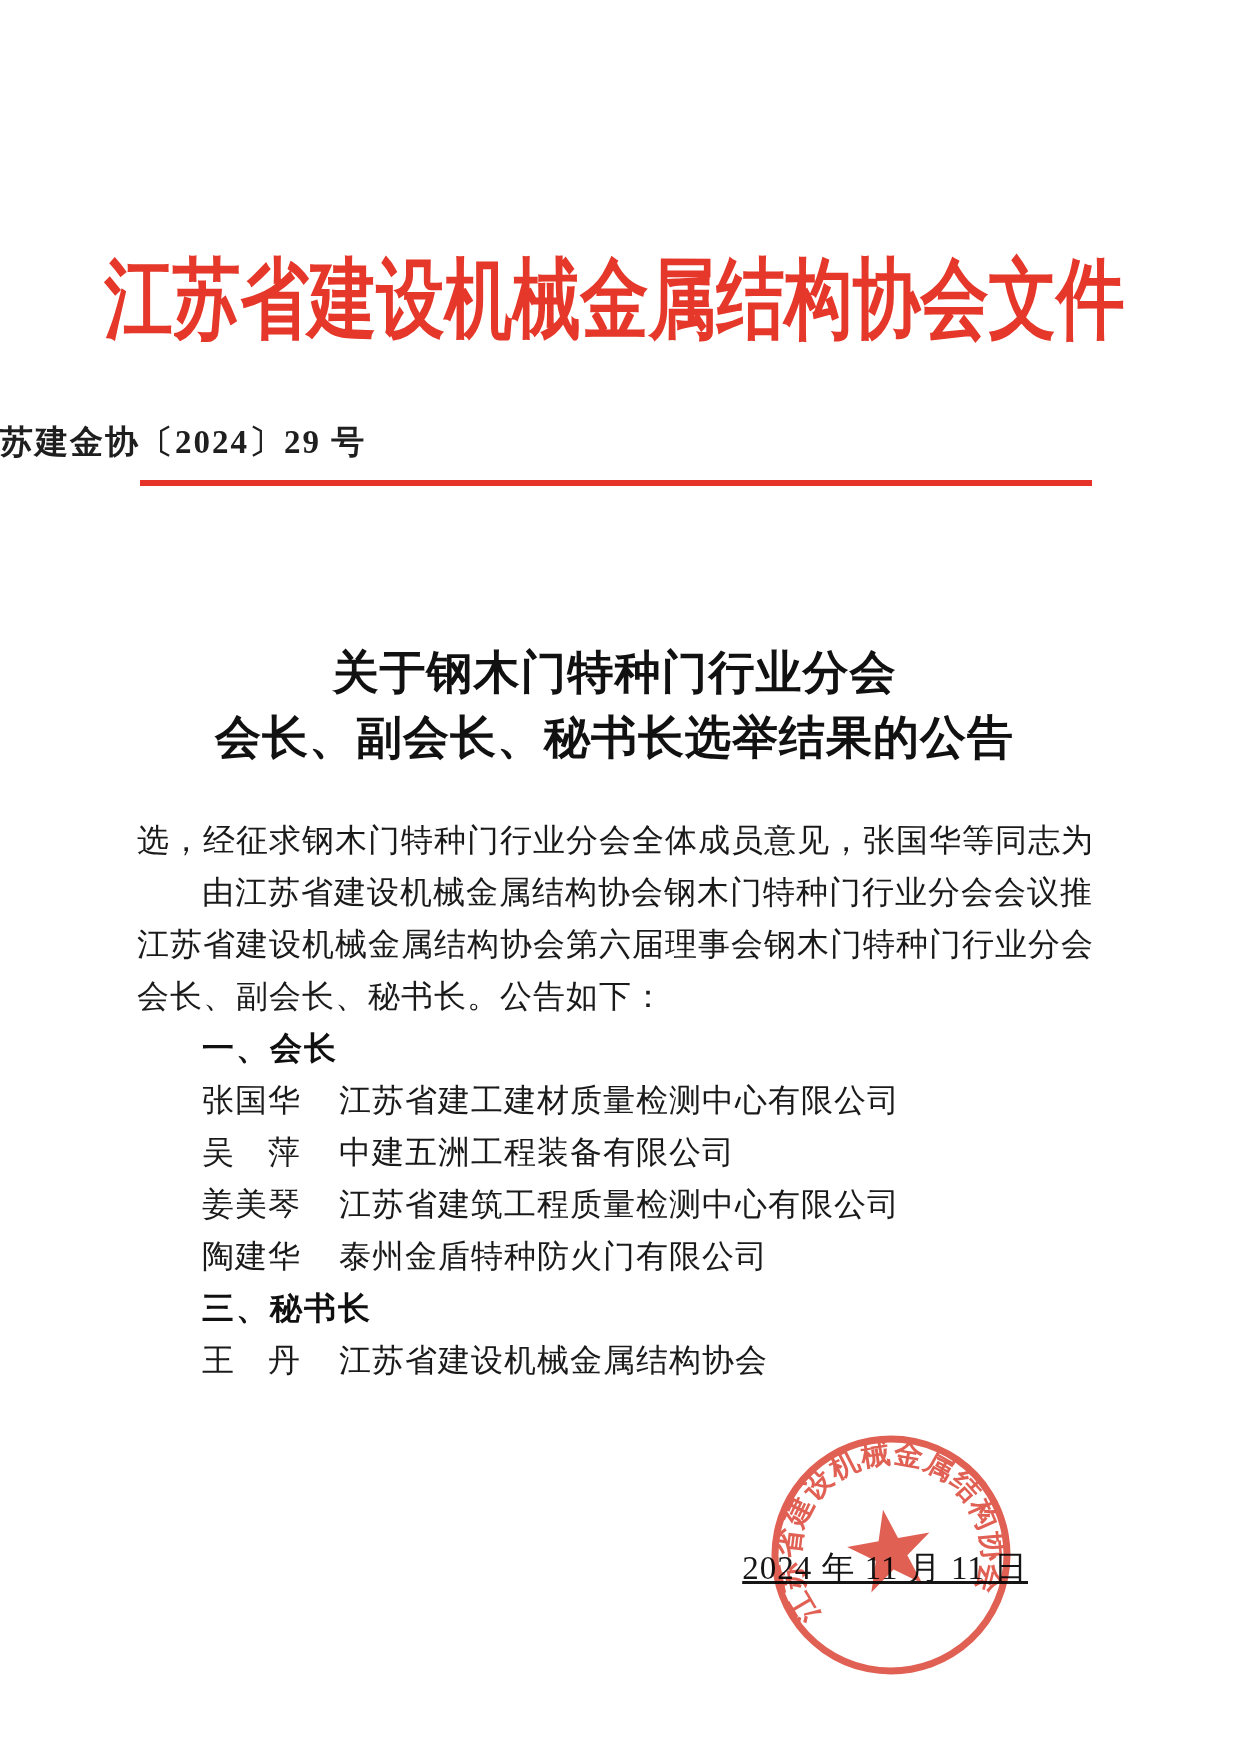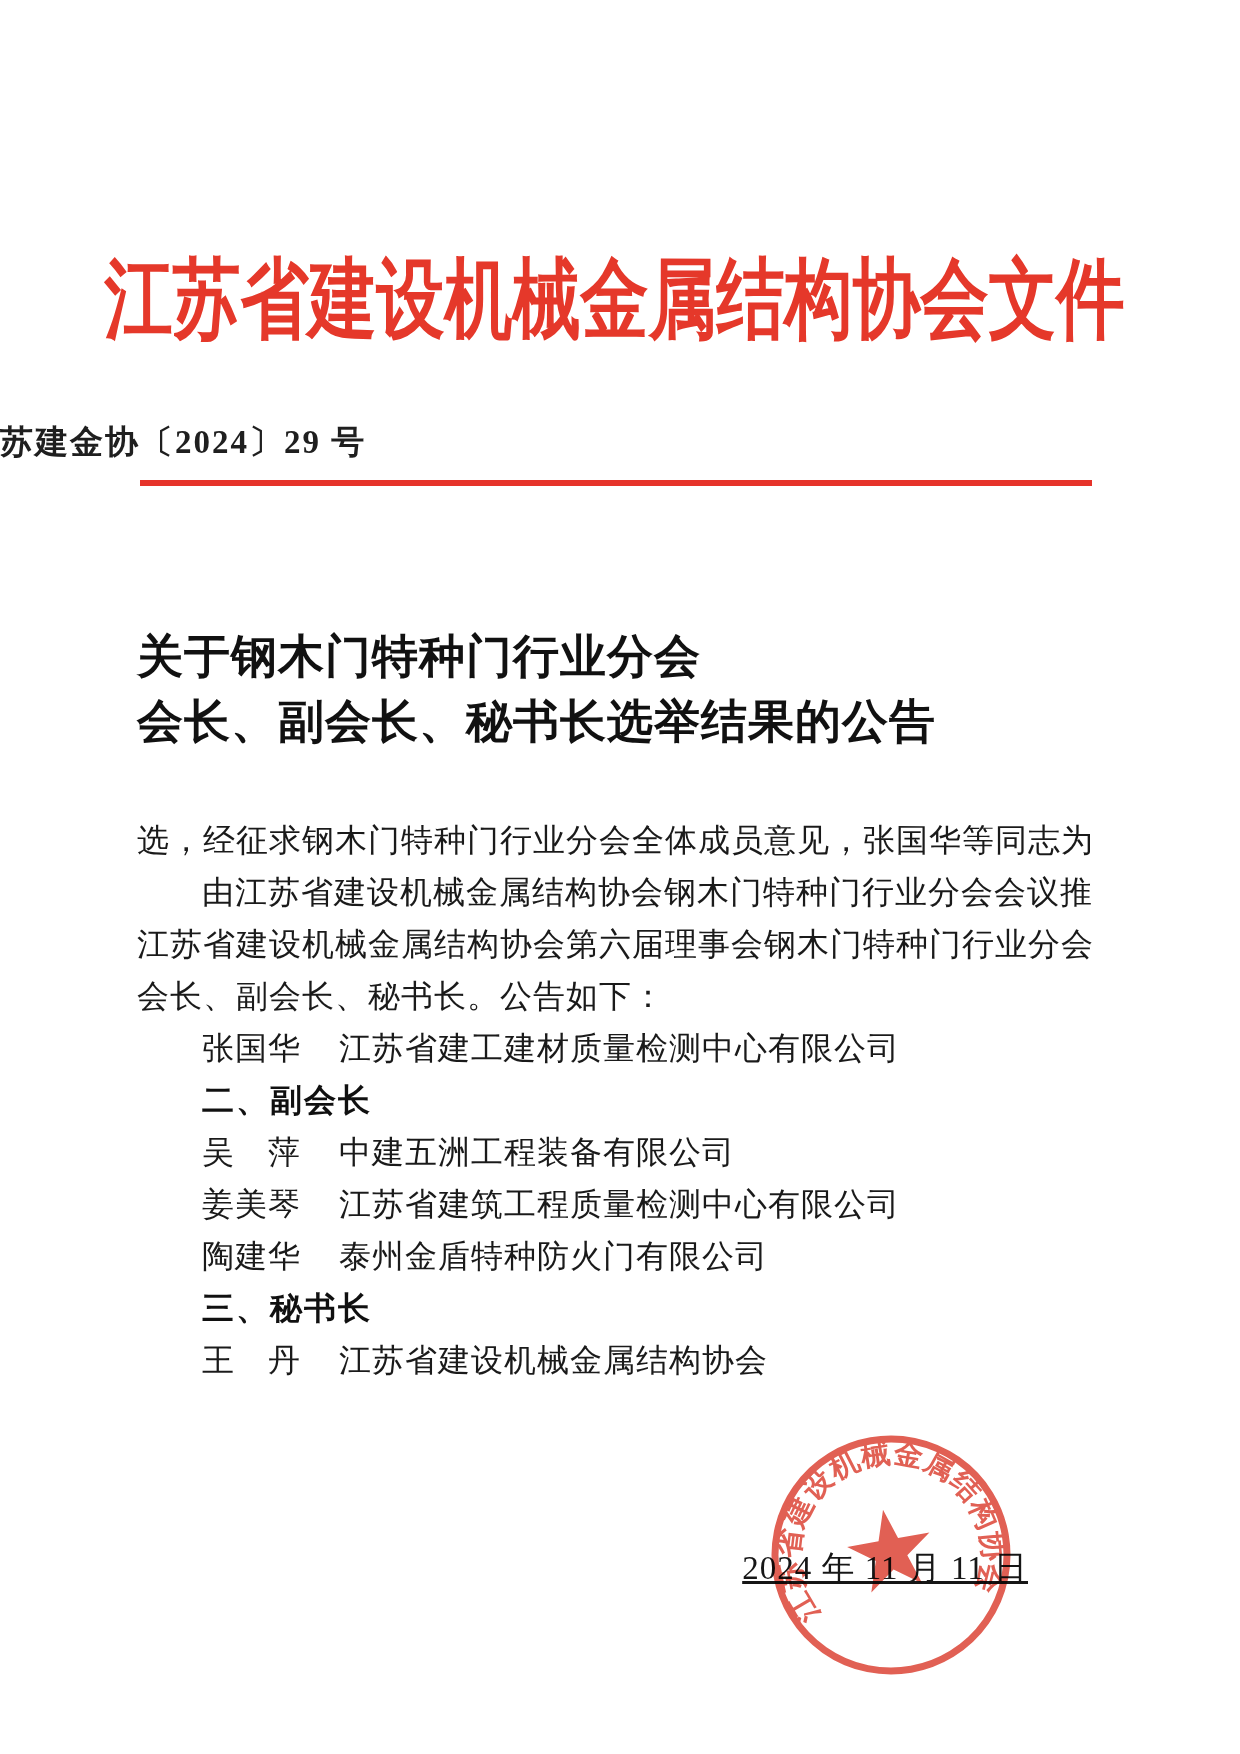--- a/index.html
+++ b/index.html
@@ -26,22 +26,22 @@
     text-align:left;font-size:33px;line-height:42px;font-weight:bold;
     font-family:"Liberation Serif","DejaVu Serif",serif;
     color:#1f1f1f;letter-spacing:2px;
   }
   .red-rule{
     position:absolute;left:140px;top:480px;width:952px;height:6px;
     border:none;margin:0;padding:0;
   }
   
   .announce-title{
-    position:absolute;left:137px;top:624px;width:955px;
-    text-align:left;font-weight:bold;font-size:46px;line-height:65px;
+    position:absolute;left:137px;top:640px;width:955px;
+    text-align:center;font-weight:bold;font-size:46px;line-height:65px;
     color:#111;letter-spacing:1px;
   }
   
   .body-block{
     position:absolute;left:137px;top:814px;width:956px;
     font-size:32px;line-height:52px;letter-spacing:1px;color:#1a1a1a;
   }
   .line{white-space:nowrap;}
   .para-indent{padding-left:65px;}
   .heading{
@@ -82,26 +82,26 @@
     <div>关于钢木门特种门行业分会</div>
     <div>会长、副会长、秘书长选举结果的公告</div>
   </div>
 
   <div class="body-block">
     <div class="line">选，经征求钢木门特种门行业分会全体成员意见，张国华等同志为</div>
     <div class="line para-indent">由江苏省建设机械金属结构协会钢木门特种门行业分会会议推</div>
     <div class="line">江苏省建设机械金属结构协会第六届理事会钢木门特种门行业分会</div>
     <div class="line">会长、副会长、秘书长。公告如下：</div>
 
+    <div class="line heading">一、会长</div>
     <div class="line member">
       <span class="name">张国华</span>
       <span class="company">江苏省建工建材质量检测中心有限公司</span>
     </div>
 
-    <div class="line heading">二、副会长</div>
     <div class="line member">
       <span class="name">吴　萍</span>
       <span class="company">中建五洲工程装备有限公司</span>
     </div>
     <div class="line member">
       <span class="name">姜美琴</span>
       <span class="company">江苏省建筑工程质量检测中心有限公司</span>
     </div>
     <div class="line member">
       <span class="name">陶建华</span>

